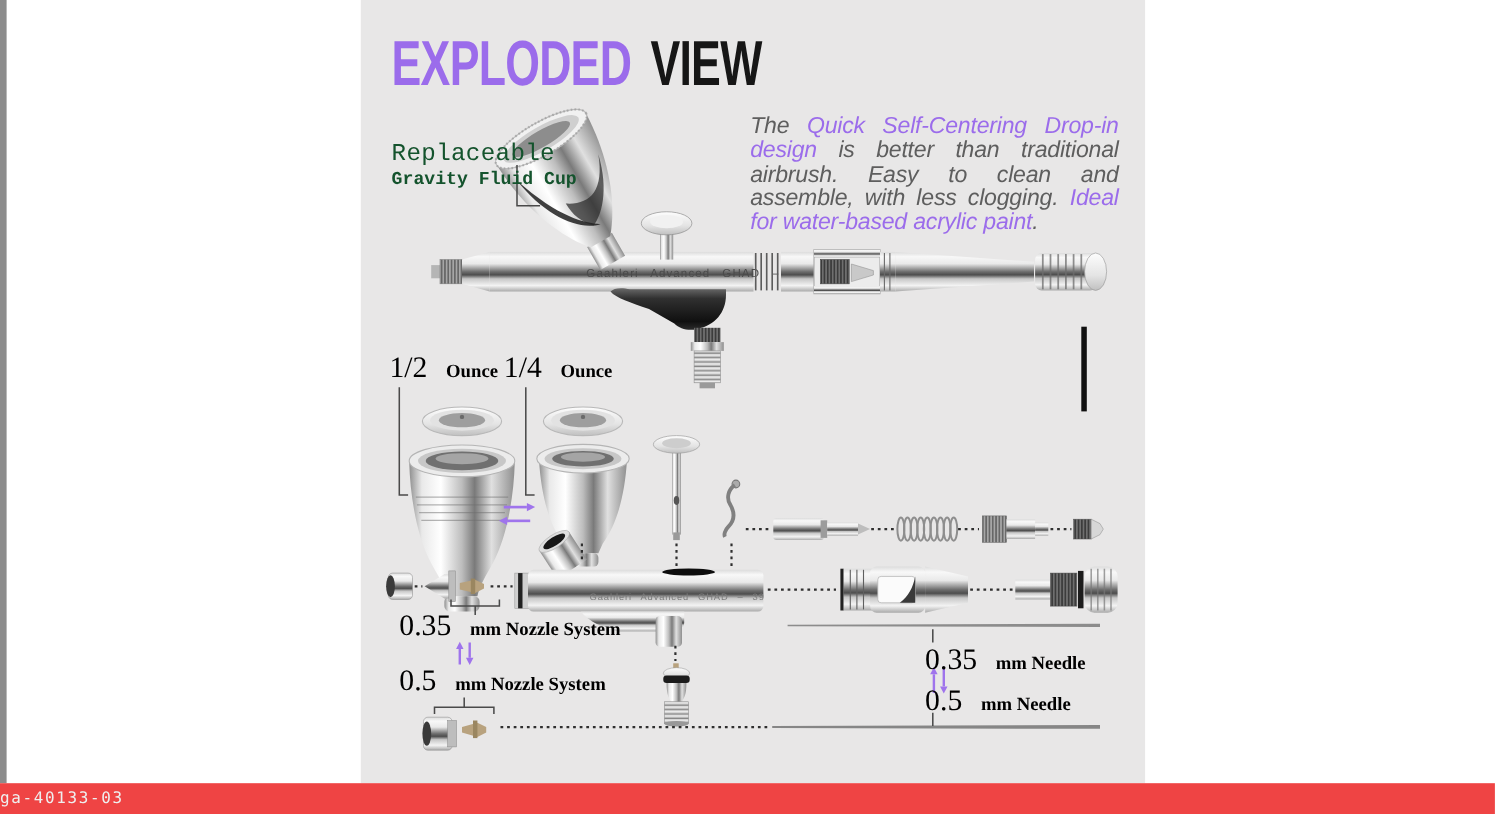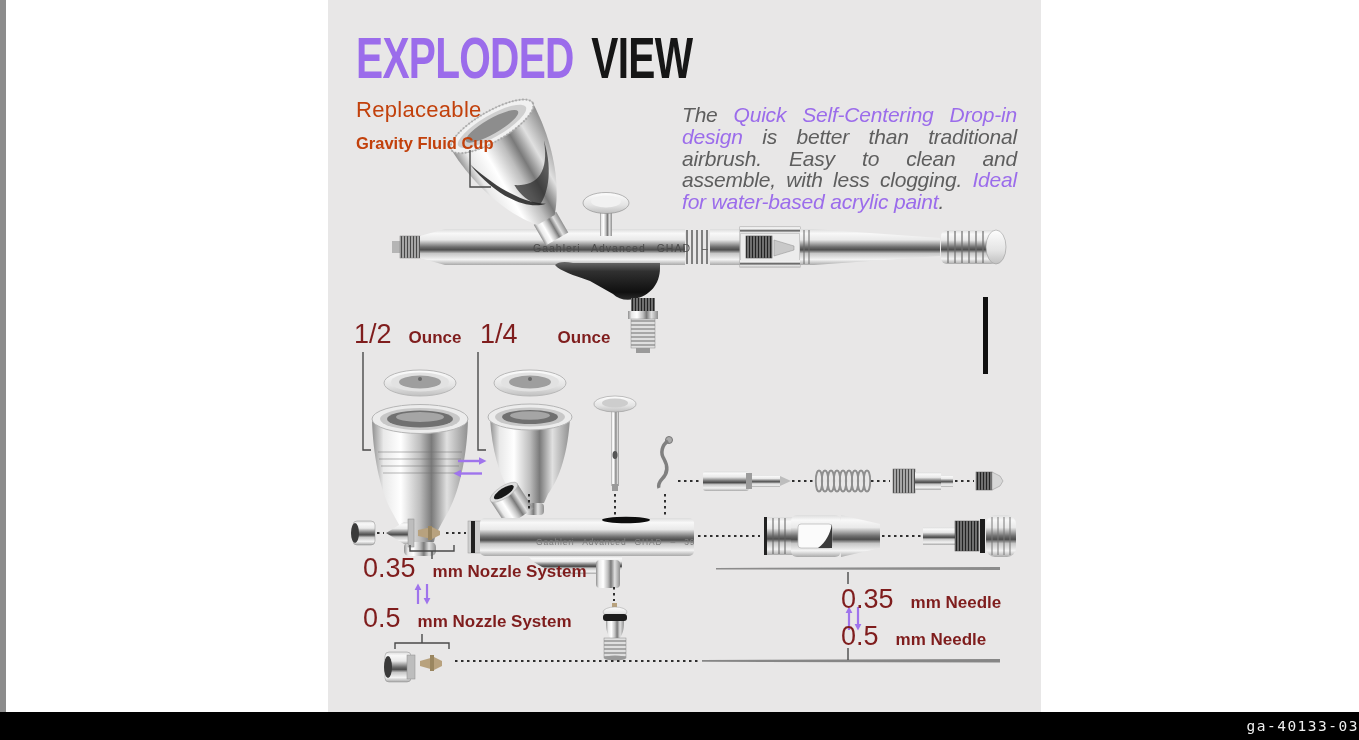--- a/index.html
+++ b/index.html
@@ -9,57 +9,57 @@
   .card{position:absolute;left:328px;top:0;width:713px;height:712px;background:#e8e7e7;}
   .card svg{position:absolute;left:0;top:0;}
 
   
   .title{position:absolute;left:28px;top:24px;white-space:nowrap;font-weight:800;
          font-size:58px;letter-spacing:-1px;transform:scaleX(.70);transform-origin:0 0;}
   .title .t1{color:#9b6ceb;}
   .title .t2{color:#161616;margin-left:10px;}
 
   
-  .cup-note{position:absolute;left:28px;top:98px;color:#c2410c;line-height:1.1;}
+  .cup-note{position:absolute;left:28px;top:128px;color:#14532d;line-height:1.1;font-family:Liberation Mono, monospace;}
   .cup-note .l1{font-size:22px;font-weight:500;letter-spacing:.3px;}
-  .cup-note .l2{font-size:16.5px;font-weight:700;margin-top:12px;}
+  .cup-note .l2{font-size:16.5px;font-weight:700;margin-top:2px;}
 
   
   .desc{position:absolute;left:354px;top:104px;width:335px;margin:0;
         font-size:21px;line-height:21.8px;font-weight:500;color:#5e5e5e;
         text-align:justify;letter-spacing:-.2px;font-style:italic;}
   .desc .accent{color:#9b6ceb;}
 
   
-  .measure{position:absolute;display:flex;align-items:baseline;color:#7f1d1d;white-space:nowrap;}
+  .measure{position:absolute;display:flex;align-items:baseline;color:#000000;white-space:nowrap;font-family:Liberation Serif, serif;}
   .measure .big{font-size:27px;font-weight:500;}
   .measure .sm{font-size:17px;font-weight:600;margin-left:17px;}
   .oz1{left:26px;top:319px;}
-  .oz2{left:152px;top:319px;gap:23px;}
+  .oz2{left:130px;top:319px;}
   .noz035{left:35px;top:553px;}
   .noz05{left:35px;top:603px;}
   .needle035{left:513px;top:584px;}
   .needle05{left:513px;top:621px;}
 
   
   .series{position:absolute;left:519px;top:294px;color:#121212;}
   .series .badge{display:inline-block;background:#101010;color:#ffffff;font-size:12.5px;
                  font-weight:700;letter-spacing:.4px;padding:2px 10px;line-height:1.15;
                  transform:scaleX(.92);transform-origin:0 0;}
   .series .model{font-size:53px;font-weight:800;letter-spacing:-1px;line-height:1.0;
                  transform:scaleX(.62);transform-origin:0 0;margin-top:1px;white-space:nowrap;}
   .series .spec1{font-size:15px;font-weight:700;transform:scaleX(.75);transform-origin:0 0;
                  margin-top:3px;white-space:nowrap;}
   .series .spec2{font-size:15.5px;font-weight:700;transform:scaleX(.85);transform-origin:0 0;
                  margin-top:1px;white-space:nowrap;}
   .series-bar{position:absolute;left:655px;top:297px;width:5px;height:77px;background:#101010;}
 
   
-  .footer-bar{position:absolute;left:0;top:712px;width:1359px;height:28px;background:#000000;
-              display:flex;align-items:center;justify-content:flex-end;}
+  .footer-bar{position:absolute;left:0;top:712px;width:1359px;height:28px;background:#ef4444;
+              display:flex;align-items:center;justify-content:flex-start;}
   .footer-bar span{font-family:"DejaVu Sans Mono", monospace;font-size:14.5px;color:#efefef;
                    letter-spacing:1.5px;}
 </style>
 </head>
 <body>
 
 <div class="screen">
   <div class="left-strip"></div>
 
   <div class="card">

